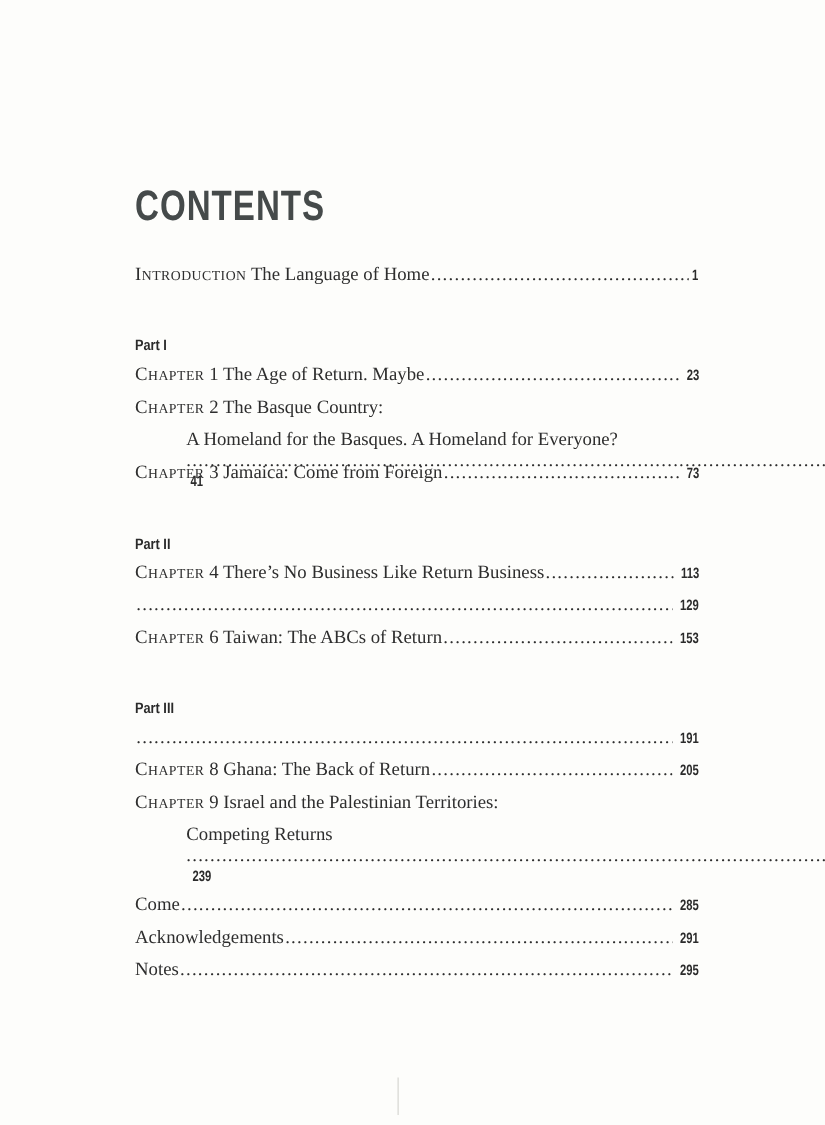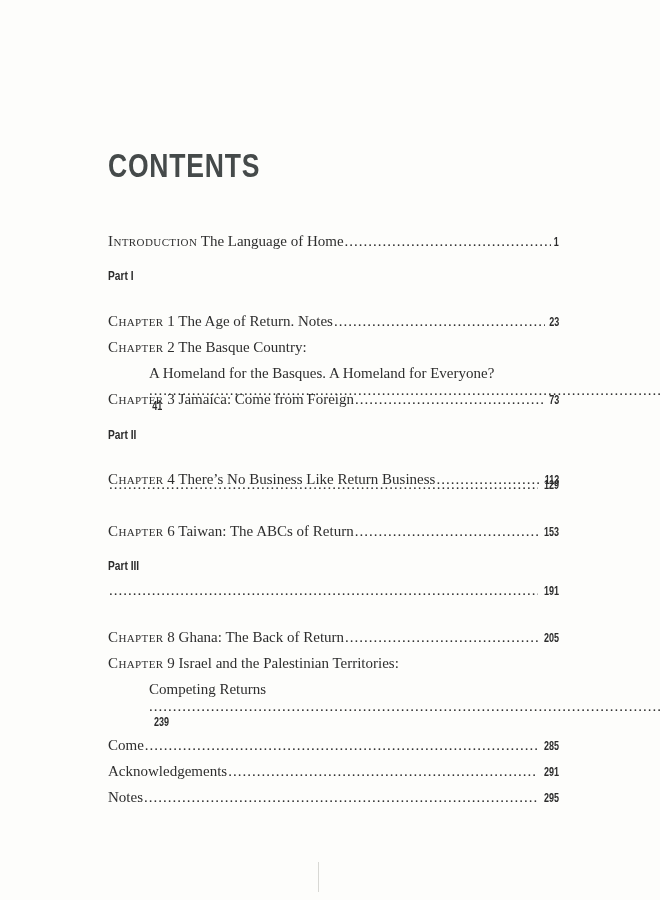--- a/index.html
+++ b/index.html
@@ -24,21 +24,21 @@
     .toc { position: absolute; left: 108px; top: 212px; width: 451px; }
     .entry {
       position: absolute; left: 0; width: 451px;
       display: flex; align-items: baseline;
       font-family: "Liberation Serif", serif;
       font-size: 15px;
       color: #2e2e2e;
       white-space: nowrap;
     }
     .entry.indent { left: 40px; width: 411px; flex-direction: column; }
-    .label { flex: 0 0 auto; margin-top: 21px; }
+    .label { flex: 0 0 auto; }
     .chap-word { font-variant: small-caps; letter-spacing: 0.4px; }
     .leader {
       flex: 1 1 auto; overflow: hidden;
       margin: 0 1px;
       letter-spacing: 1px;
     }
     .leader::before {
       content: "................................................................................................................................................................";
     }
     .page-num {
@@ -71,21 +71,21 @@
   <div class="toc">
 
     <div class="entry" style="top:0px">
       <span class="label"><span class="chap-word">Introduction</span> <span>The Language of Home</span></span>
       <span class="leader"></span>
       <span class="page-num">1</span>
     </div>
 
     <div class="part" style="top:57px">Part I</div>
     <div class="entry" style="top:80px">
-      <span class="label"><span class="chap-word">Chapter</span> <span>1</span> <span>The Age of Return. Notes</span></span>
+      <span class="label"><span class="chap-word">Chapter</span> <span>1</span> <span>The Age of Return. Maybe</span></span>
       <span class="leader"></span>
       <span class="page-num">23</span>
     </div>
     <div class="entry" style="top:106px">
       <span class="label"><span class="chap-word">Chapter</span> <span>2</span> <span>The Basque Country:</span></span>
     </div>
     <div class="entry indent" style="top:132px">
       <span class="label">A Homeland for the Basques. A Homeland for Everyone?</span>
       <span class="leader"></span>
       <span class="page-num">41</span>

